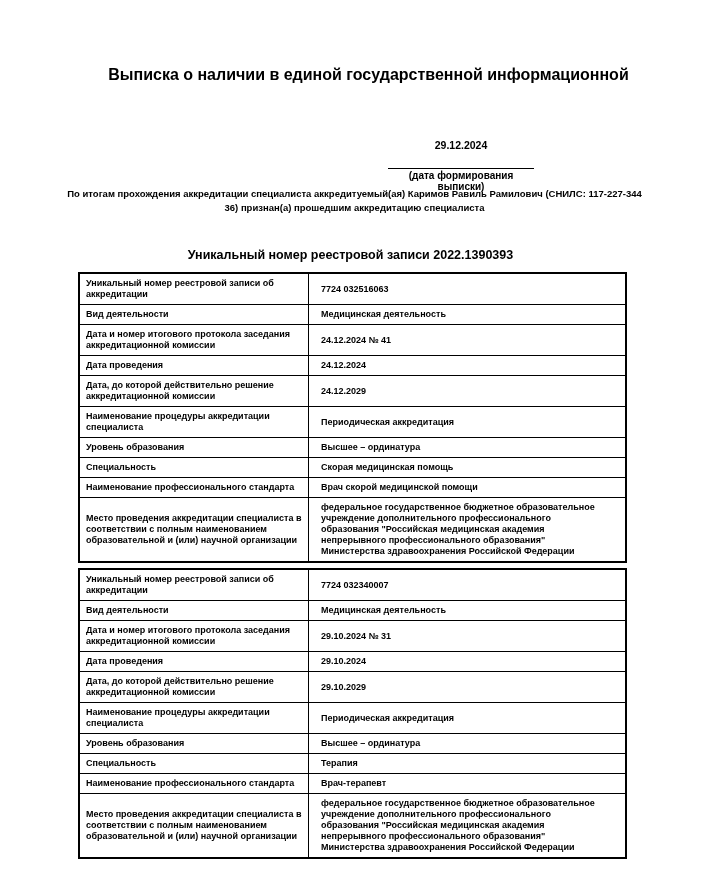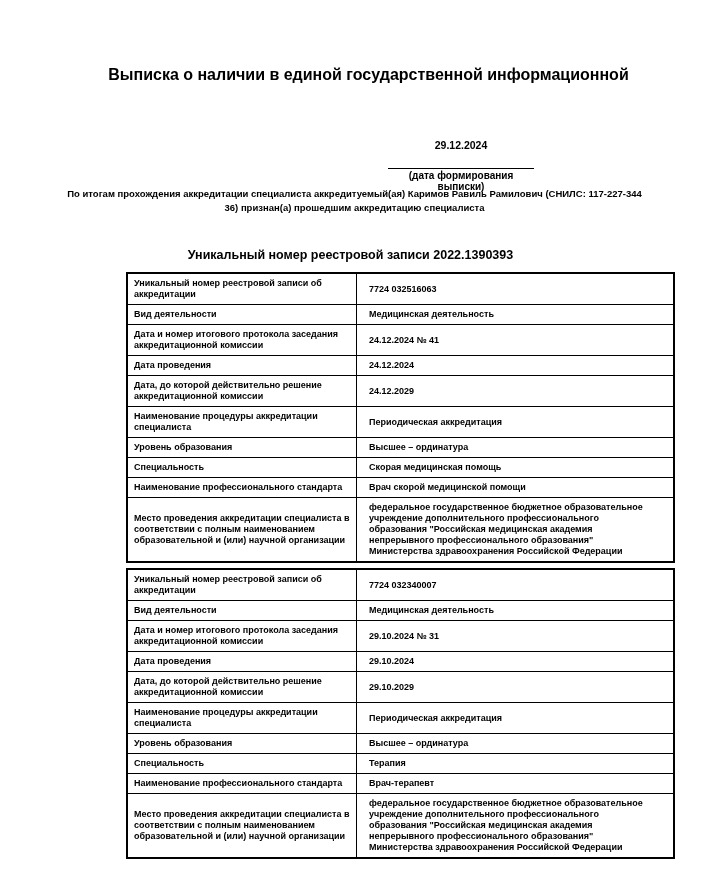--- a/index.html
+++ b/index.html
@@ -68,21 +68,20 @@
   }
   table.acc-table {
     position: absolute;
     left: 78px;
     width: 549px;
     border-collapse: collapse;
     table-layout: fixed;
     border: 2px solid #000;
     font-size: 9px;
     line-height: 11px;
-    margin-left: 48px;
   }
   table.acc-table.t1 { top: 272px; }
   table.acc-table.t2 { top: 568px; }
   table.acc-table td {
     border: 1px solid #000;
     vertical-align: middle;
   }
   td.label-cell {
     width: 218px;
     padding: 4px 4px 4px 6px;

